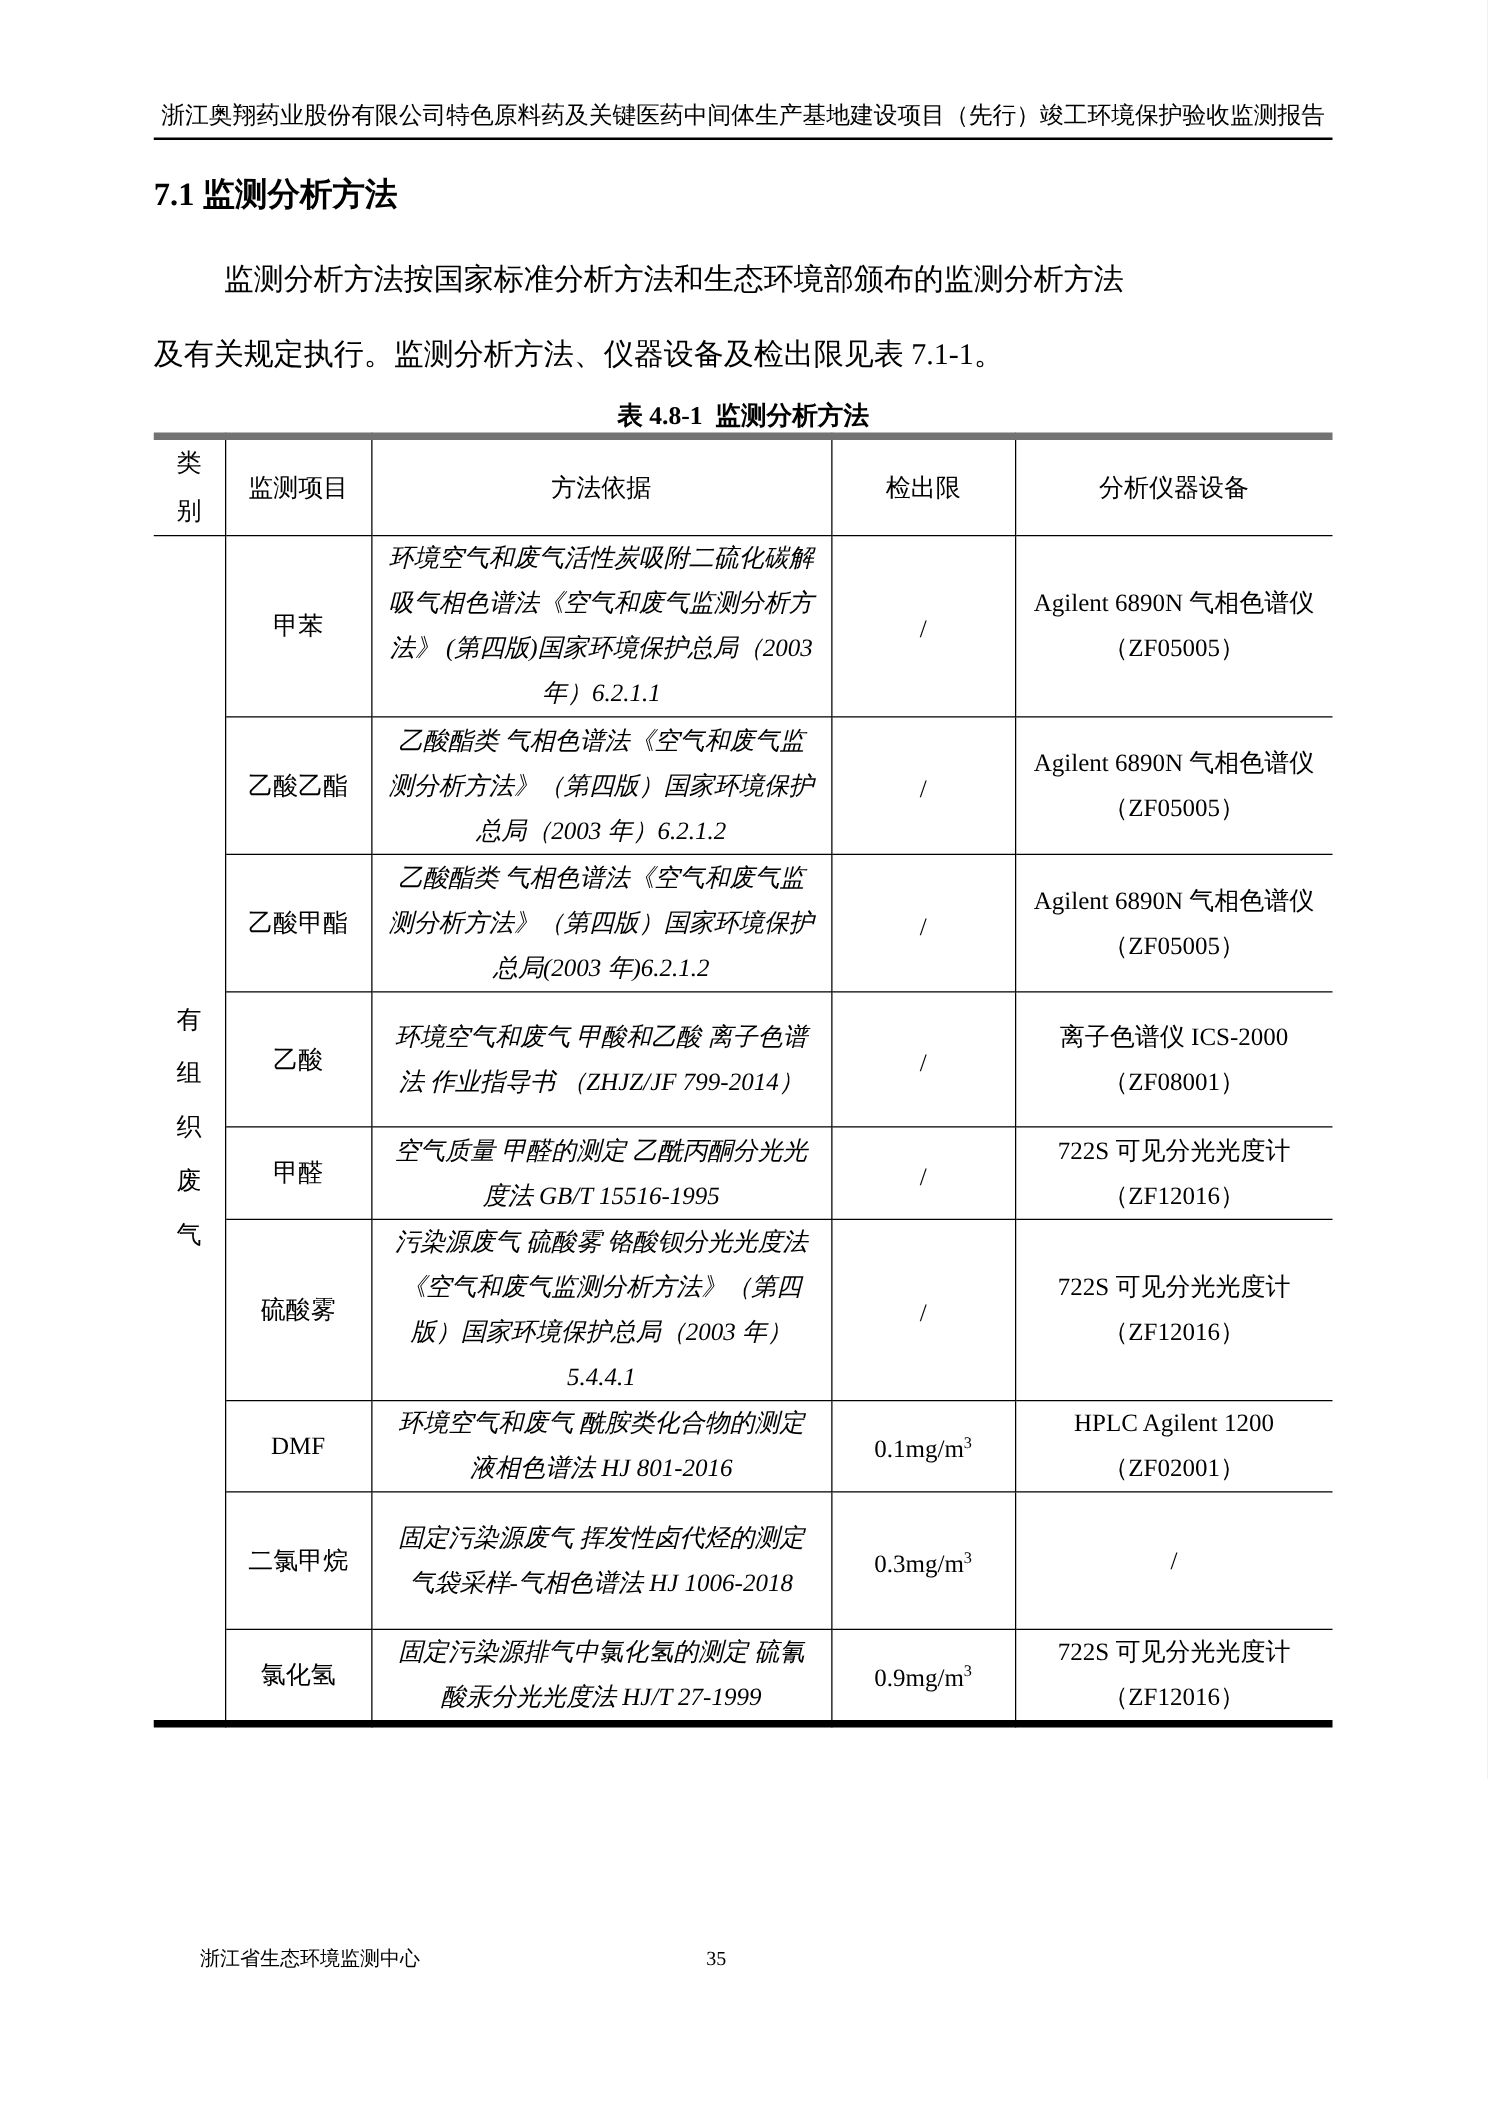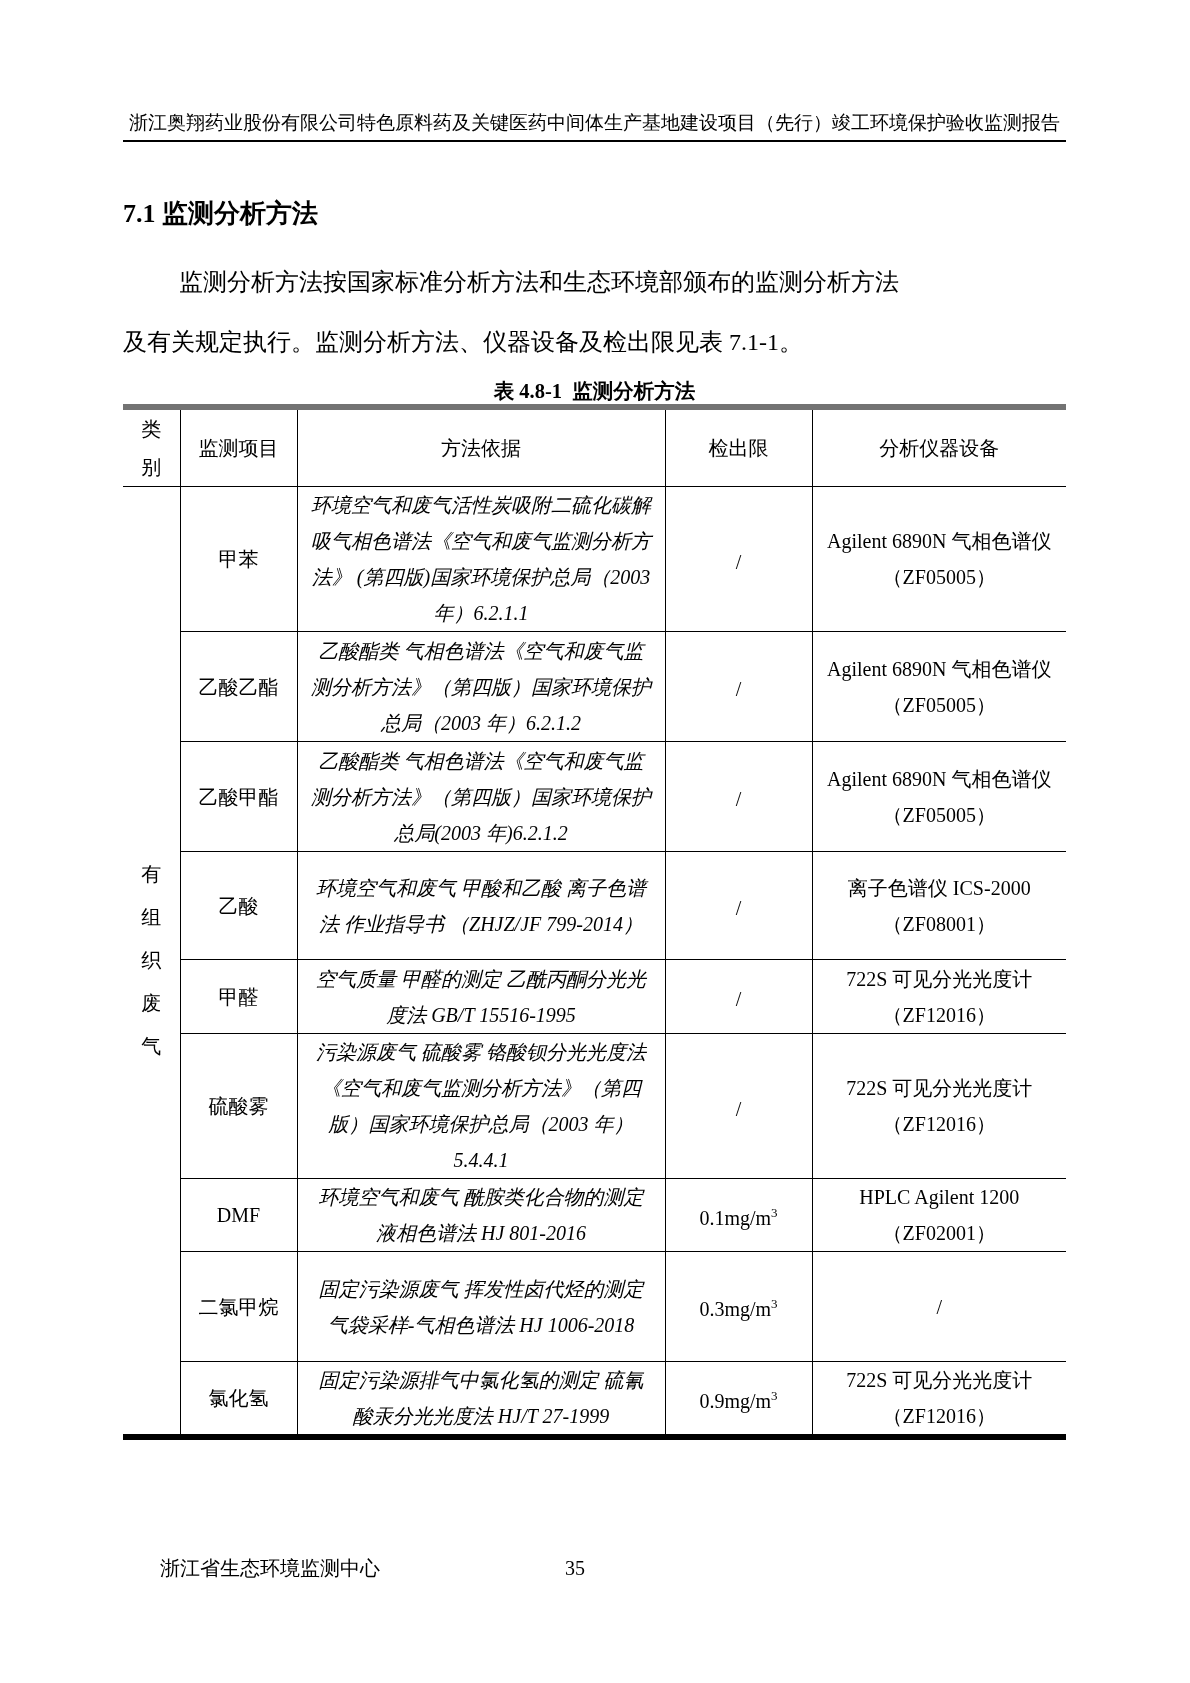--- a/index.html
+++ b/index.html
@@ -9,21 +9,21 @@
     margin:0 auto;
     background:#ffffff;
     color:#000;
     font-family:"Liberation Serif","DejaVu Serif",serif;
     overflow:hidden;
     box-sizing:border-box;
   }
   .content { padding:0 124px 0 123px; }
 
   .doc-header {
-    padding-top:112px;
+    padding-top:82px;
     text-align:center;
     font-size:19px;
     line-height:22px;
     letter-spacing:0px;
     white-space:nowrap;
   }
   .header-rule {
     margin-top:6px;
     border-bottom:2.5px solid #000;
     height:0;
@@ -32,21 +32,21 @@
   .doc-title {
     margin-top:40px;
     text-align:center;
     font-size:31px;
     line-height:38px;
     font-weight:bold;
     letter-spacing:1px;
   }
 
   .section-heading {
-    margin-top:56px;
+    margin-top:28px;
     font-size:26px;
     line-height:32px;
     font-weight:bold;
   }
 
   .para-line { font-size:24px; line-height:28px; }
   .para-line.l1 { margin-top:38px; padding-left:56px; }
   .para-line.l2 { margin-top:32px; }
 
   .table-caption {
@@ -90,21 +90,21 @@
 
   td.method-cell { line-height:36px; padding:0 14px;font-style:italic; }
   td.instr-cell  { line-height:36px; }
   td.item-cell   { line-height:30px; }
   td.limit-cell  { line-height:30px; }
   td.limit-cell sup { font-size:13px; }
 
   .doc-footer {
     position:absolute;
     top:1556px; left:160px; right:124px;
-    font-size:20px;
+    font-size:16px;
     line-height:24px;
   }
   .doc-footer .footer-page {
     position:absolute;
     left:405px; top:0;
   }
 </style>
 </head>
 <body>
 

